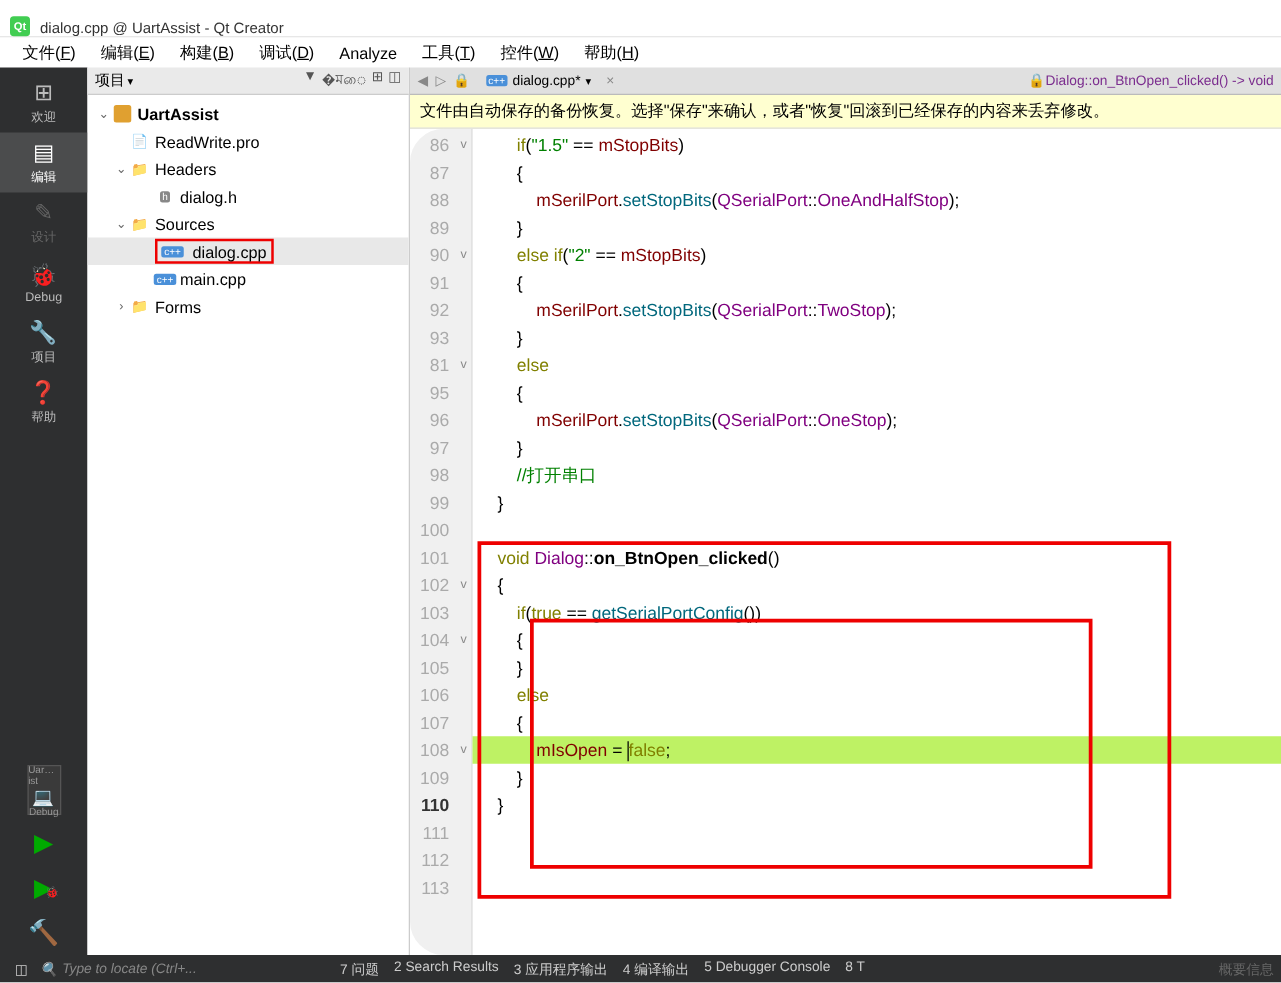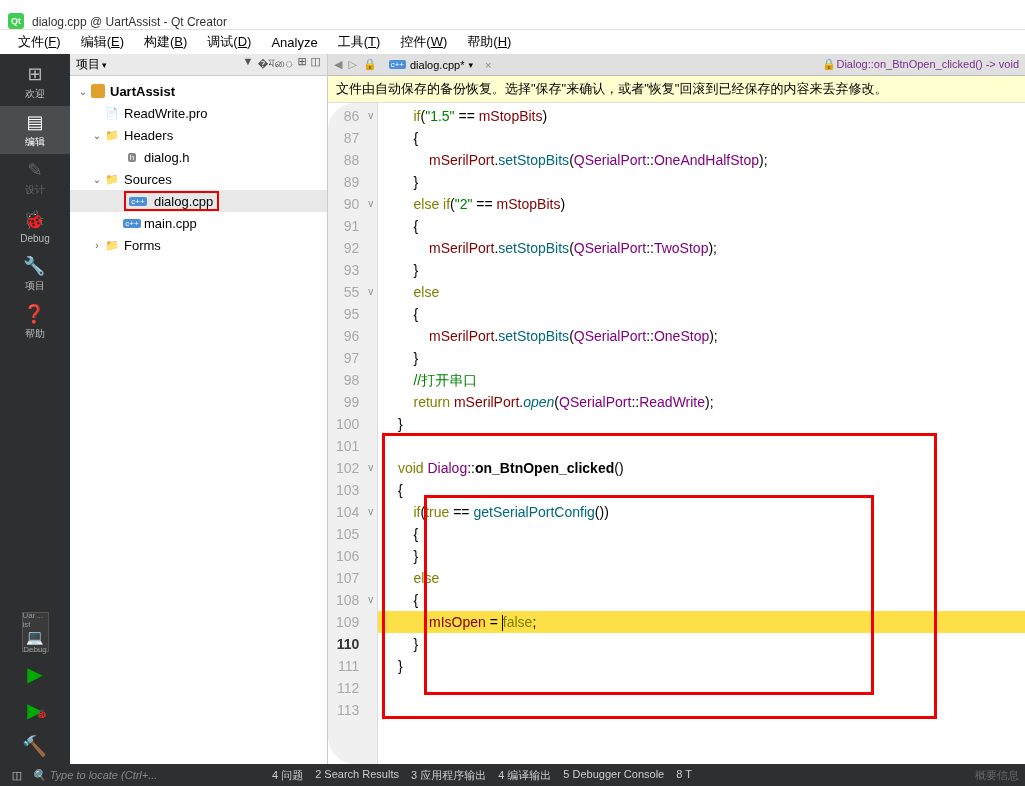--- a/index.html
+++ b/index.html
@@ -40,21 +40,21 @@
 .edtabs .tab.active { font-weight: normal; }
 .edtabs .func { color: #7b2d8e; margin-left: auto; }
 .edwarn { background: #ffffd0; padding: 4px 8px; font-size: 13px; border-bottom: 1px solid #ddd; }
 .code { flex: 1; display: flex; font-family: Consolas, monospace; font-size: 14px; overflow: hidden; position: relative; border-radius: 27px; }
 .gutter { background: #f0f0f0; color: #aaa; text-align: right; padding: 2px 4px 2px 8px; border-right: 1px solid #ddd; user-select: none; }
 .gutter .ln { height: 22px; line-height: 22px; display: flex; justify-content: flex-end; align-items: center; gap: 4px; }
 .gutter .ln .fold { color: #888; font-size: 10px; width: 10px; }
 .gutter .ln.cur { color: #333; font-weight: bold; }
 .codelines { flex: 1; padding: 2px 0; position: relative; }
 .cl { height: 22px; line-height: 22px; white-space: pre; padding-left: 4px; }
-.cl.cur { background: #fde047; }
+.cl.cur { background: #bef264; }
 .kw { color: #808000; }
 .str { color: #008000; }
 .type { color: #800080; }
 .fn { color: #00677c; font-style: italic; }
 .mem { color: #800000; }
 .meth { color: #00677c; }
 .cmt { color: #008000; }
 .bold { font-weight: bold; }
 .redoverlay1 { position: absolute; border: 3px solid #e00; pointer-events: none; }
 .redoverlay2 { position: absolute; border: 3px solid #e00; pointer-events: none; }
@@ -232,21 +232,21 @@
           </div>
           <div class="ln">
             <span>92</span>
             <span class="fold"></span>
           </div>
           <div class="ln">
             <span>93</span>
             <span class="fold"></span>
           </div>
           <div class="ln">
-            <span>55</span>
+            <span>81</span>
             <span class="fold">v</span>
           </div>
           <div class="ln">
             <span>95</span>
             <span class="fold"></span>
           </div>
           <div class="ln">
             <span>96</span>
             <span class="fold"></span>
           </div>
@@ -328,21 +328,20 @@
           <div class="cl">        }</div>
           <div class="cl">        <span class="kw">else</span> <span class="kw">if</span>(<span class="str">"2"</span> == <span class="mem">mStopBits</span>)</div>
           <div class="cl">        {</div>
           <div class="cl">            <span class="mem">mSerilPort</span>.<span class="meth">setStopBits</span>(<span class="type">QSerialPort</span>::<span class="type">TwoStop</span>);</div>
           <div class="cl">        }</div>
           <div class="cl">        <span class="kw">else</span></div>
           <div class="cl">        {</div>
           <div class="cl">            <span class="mem">mSerilPort</span>.<span class="meth">setStopBits</span>(<span class="type">QSerialPort</span>::<span class="type">OneStop</span>);</div>
           <div class="cl">        }</div>
           <div class="cl">        <span class="cmt">//打开串口</span></div>
-          <div class="cl">        <span class="kw">return</span> <span class="mem">mSerilPort</span>.<span class="fn">open</span>(<span class="type">QSerialPort</span>::<span class="type">ReadWrite</span>);</div>
           <div class="cl">    }</div>
           <div class="cl"></div>
           <div class="cl">    <span class="kw">void</span> <span class="type">Dialog</span>::<span class="bold">on_BtnOpen_clicked</span>()</div>
           <div class="cl">    {</div>
           <div class="cl">        <span class="kw">if</span>(<span class="kw">true</span> == <span class="meth">getSerialPortConfig</span>())</div>
           <div class="cl">        {</div>
           <div class="cl">        }</div>
           <div class="cl">        <span class="kw">else</span></div>
           <div class="cl">        {</div>
           <div class="cl cur">            <span class="mem">mIsOpen</span> = <span class="cursor"></span><span class="kw">false</span>;</div>
@@ -351,21 +350,21 @@
           <div class="cl"></div>
         </div>
     </div>
   </div>
 </div>
 
 <div class="statusbar">
   <div class="sbbtn">◫</div>
   <div class="locator">🔍 <span>Type to locate (Ctrl+...</span></div>
   <div class="panes" id="panes">
-      <span>4 问题</span>
+      <span>7 问题</span>
       <span>2 Search Results</span>
       <span>3 应用程序输出</span>
       <span>4 编译输出</span>
       <span>5 Debugger Console</span>
       <span>8 T</span>
     </div>
   <div class="watermark">概要信息</div>
 </div>
 
 </body></html>

